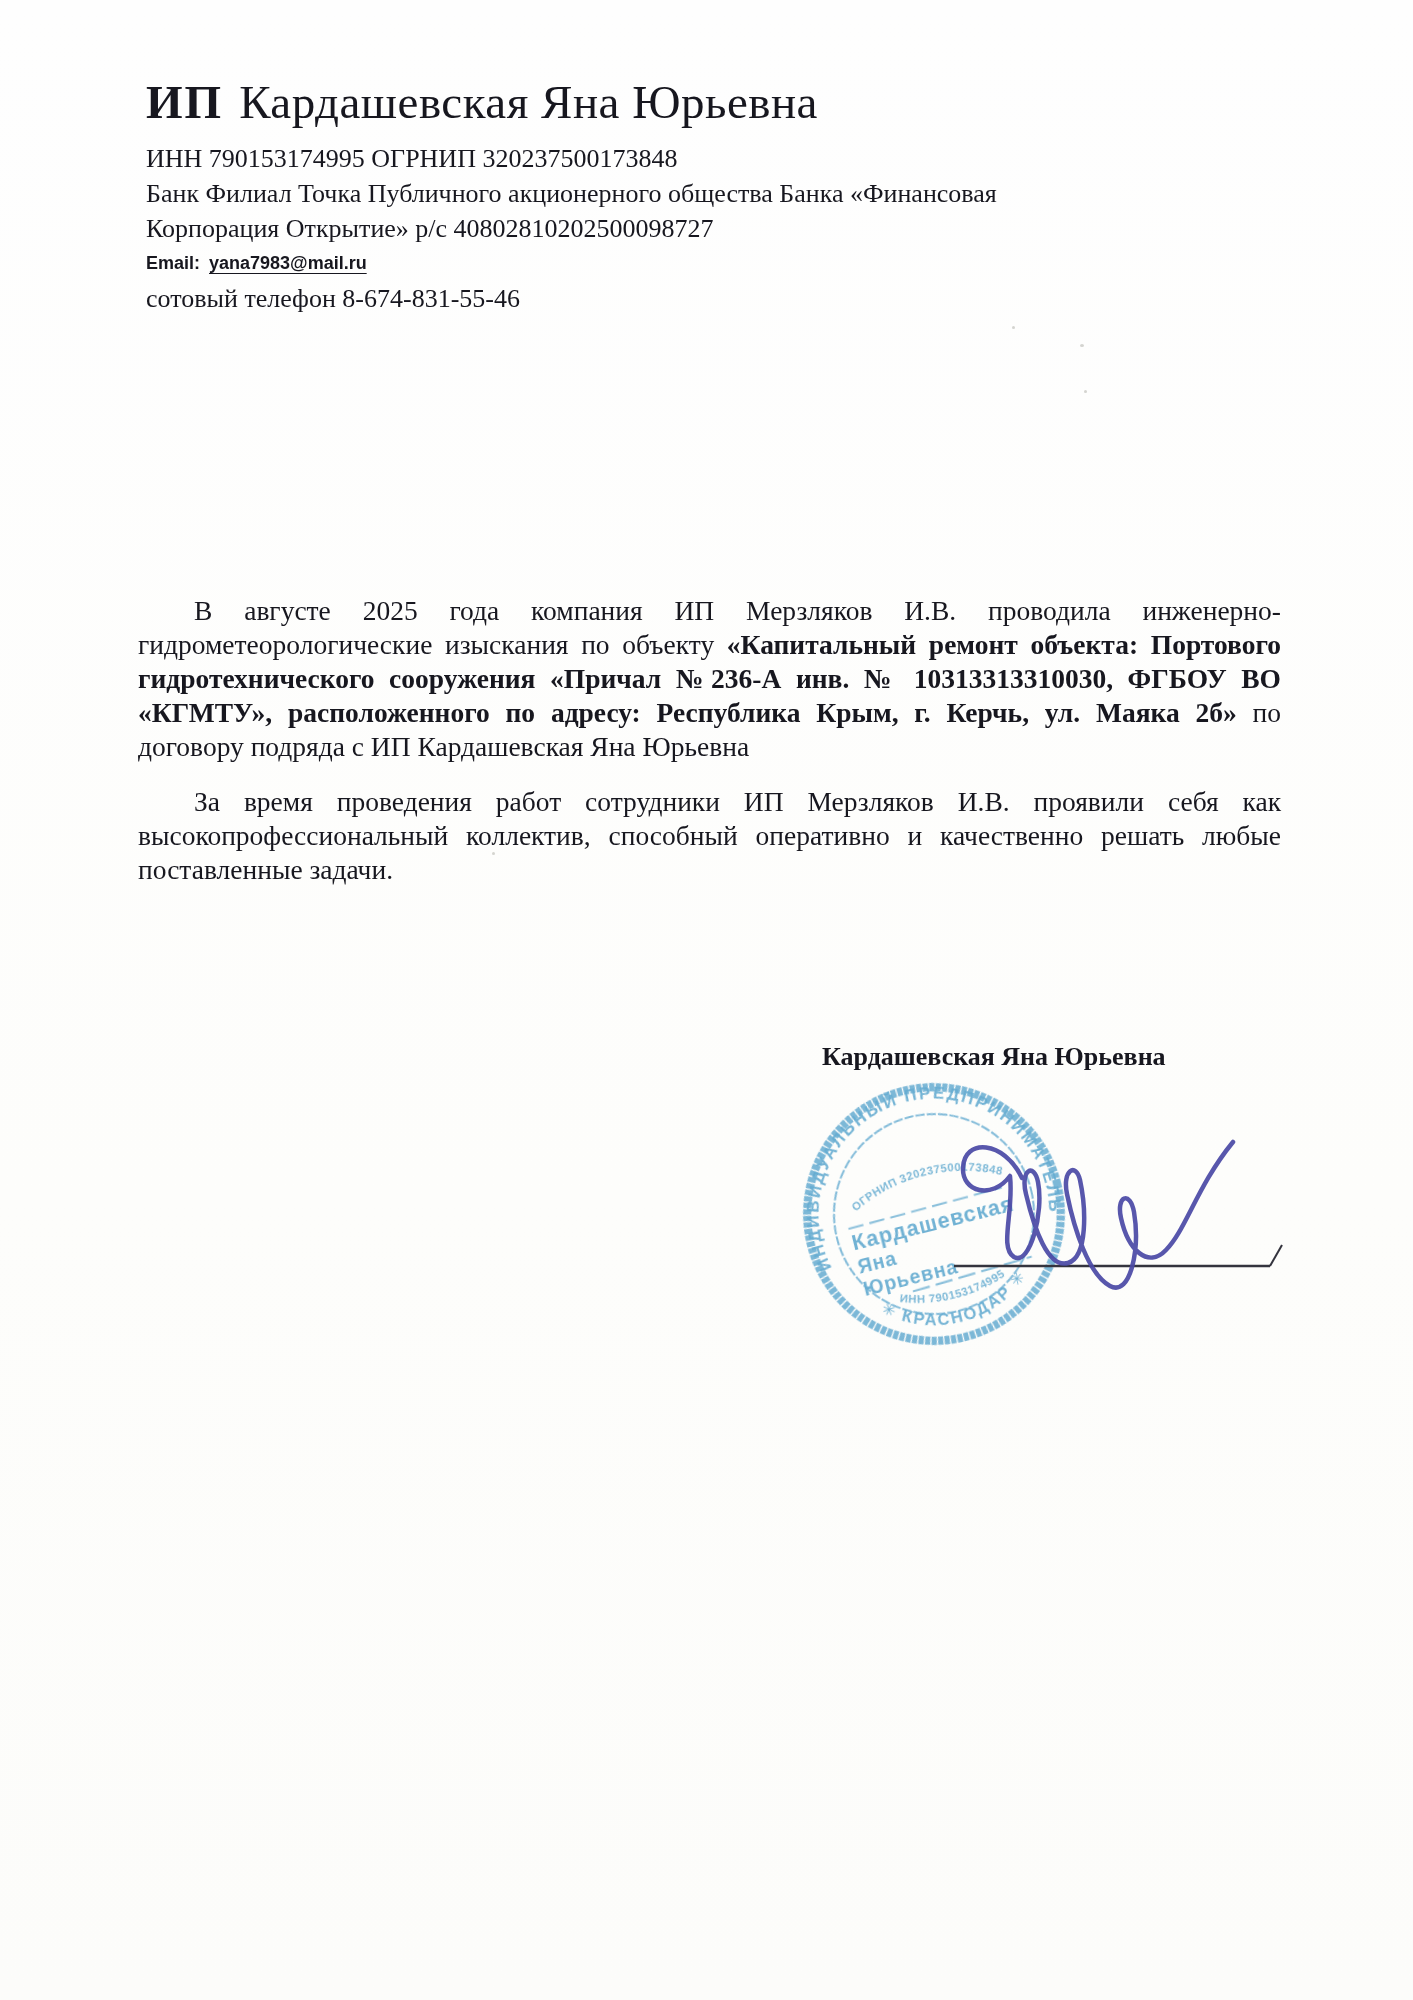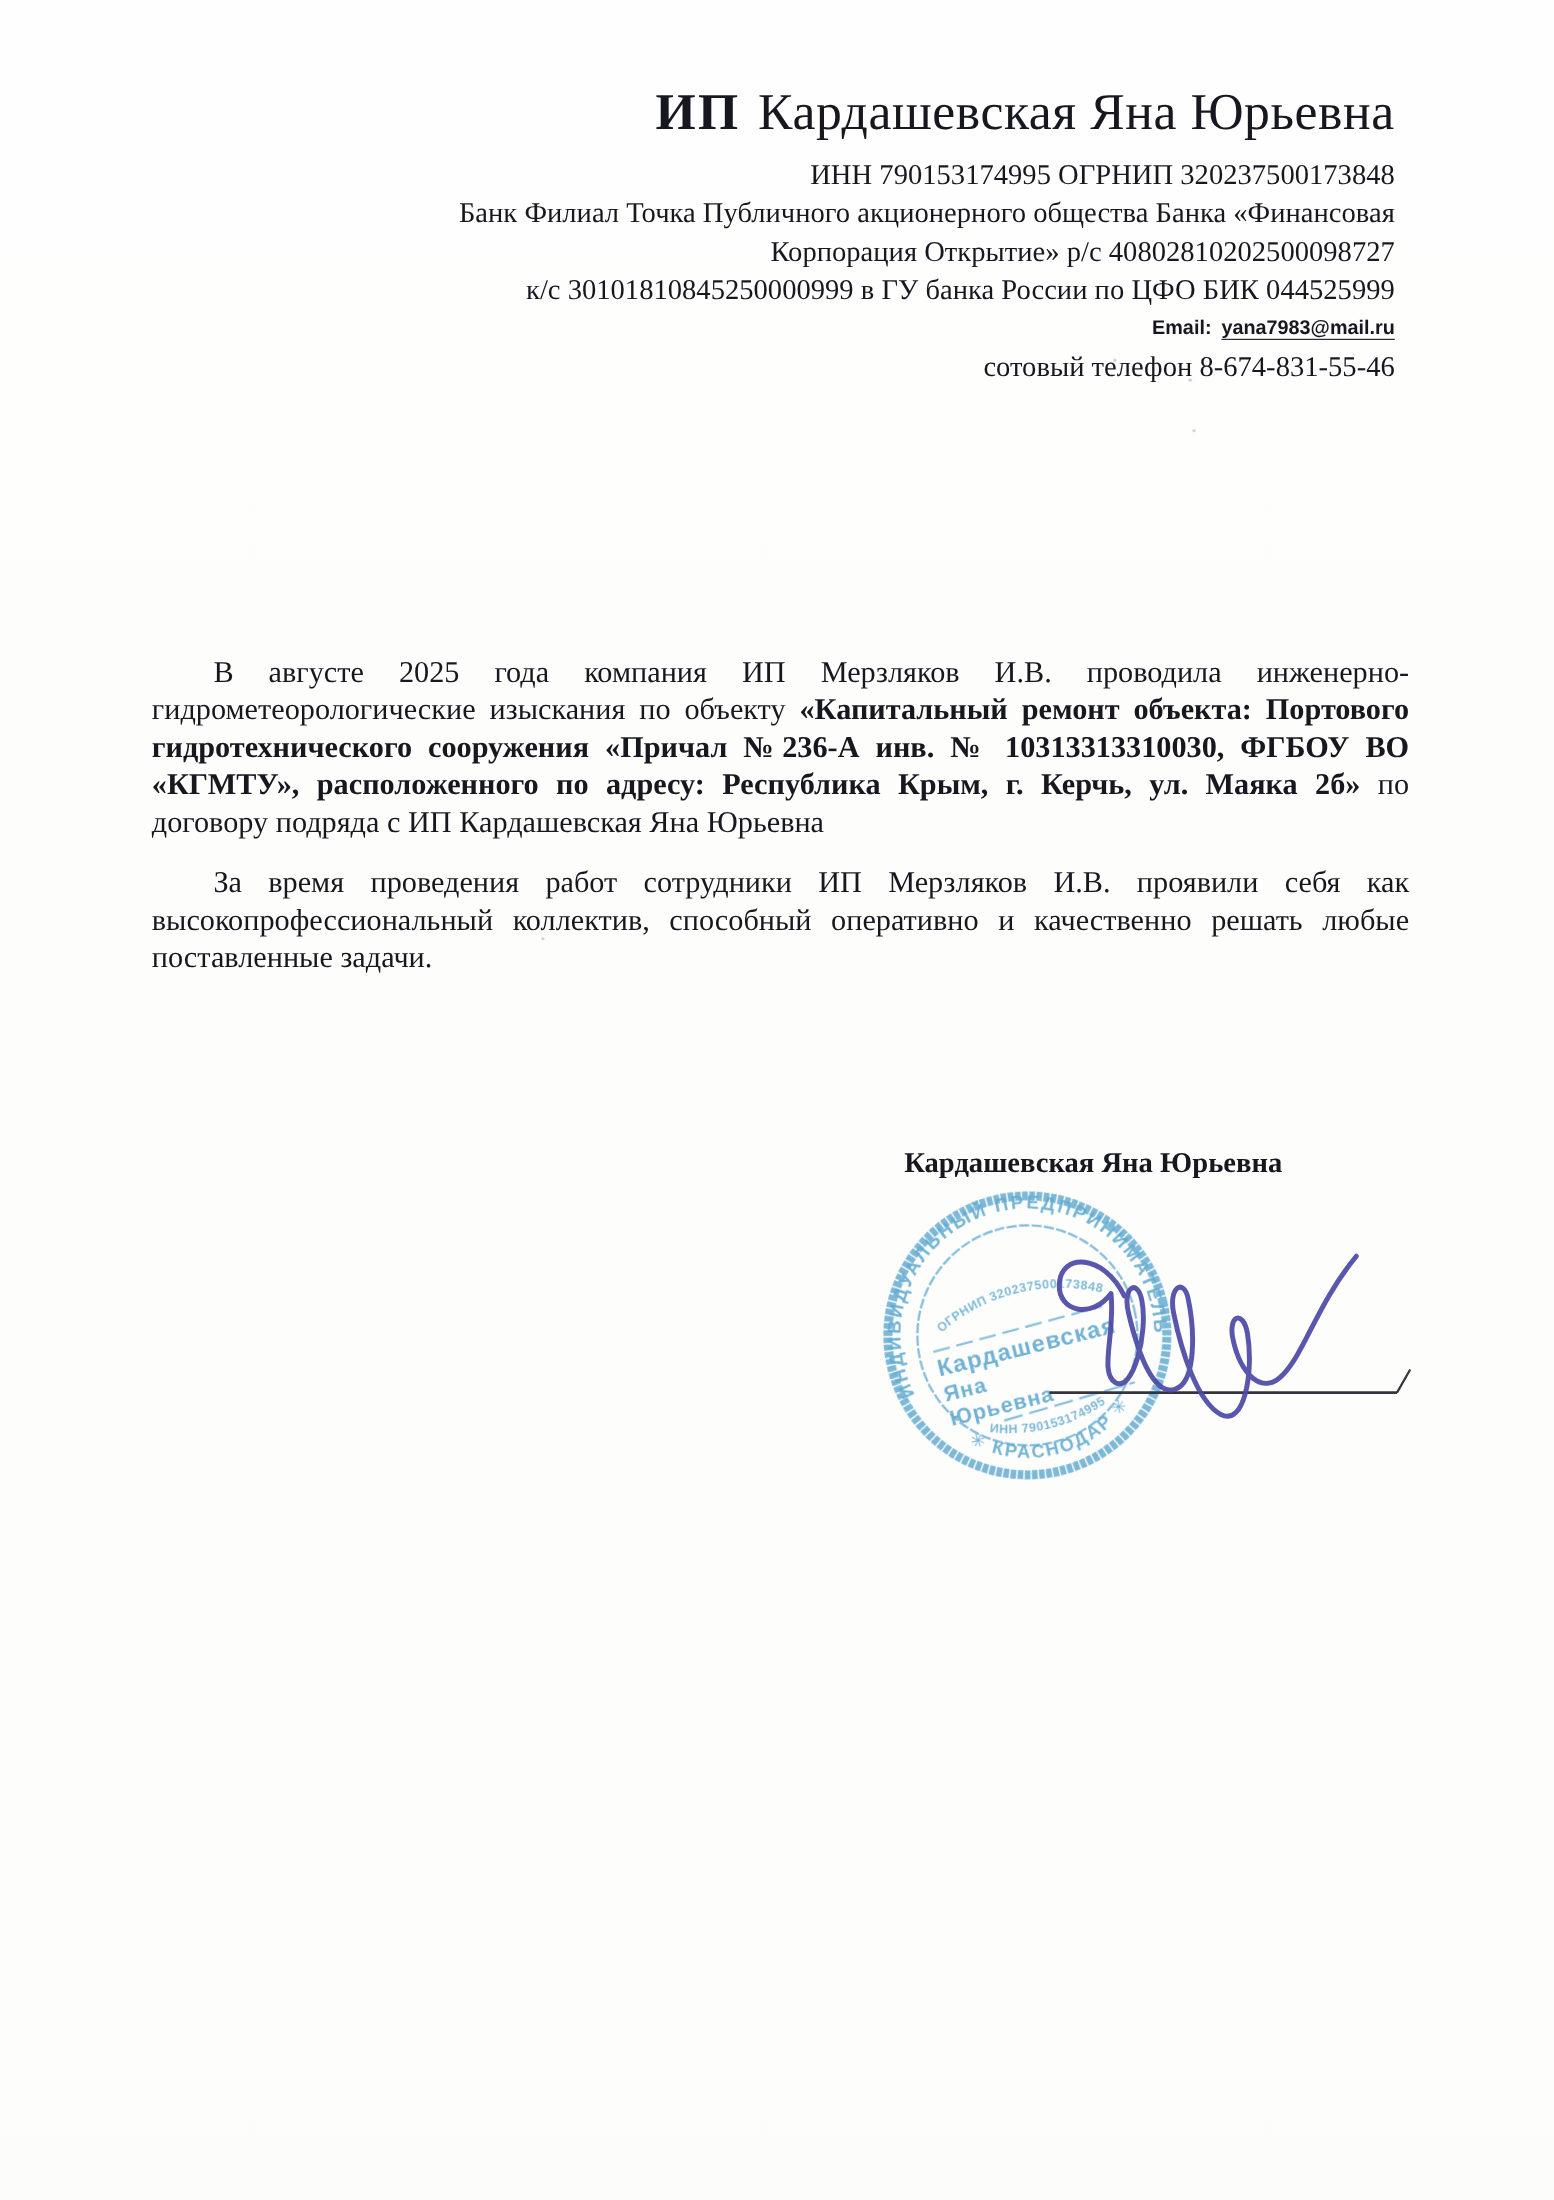--- a/index.html
+++ b/index.html
@@ -8,21 +8,21 @@
     width:1413px; height:2000px;
     background:#fdfdfc;
     font-family:"Liberation Serif","DejaVu Serif",serif;
     color:#17171f;
     position:relative;
     overflow:hidden;
   }
   .page { position:absolute; inset:0; background:linear-gradient(180deg,#fefefe 0%,#fdfdfb 60%,#fcfcfa 100%); }
 
   
-  .letterhead { position:absolute; top:76px; left:116px; width:1152px; text-align:right; }
+  .letterhead { position:absolute; top:76px; left:146px; width:1152px; text-align:left; }
   .company-title { font-size:47px; line-height:52px; margin-bottom:13px; letter-spacing:0.5px; white-space:nowrap; }
   .company-title .ip { font-weight:bold; letter-spacing:2px; margin-right:16px; }
   .hline { font-weight:normal; font-size:26px; line-height:35px; }
   .email-line { font-family:"Liberation Sans","DejaVu Sans",sans-serif; font-size:18px; font-weight:bold; line-height:35px; }
   .email-line .lbl { margin-right:9px; }
   .email-link { color:#17171f; text-decoration:underline; text-underline-offset:4px; }
 
   
   .addressee { position:absolute; top:446px; left:808px; width:482px; text-align:center; font-weight:bold; font-size:26px; line-height:26px; }
   .addressee .a1 { margin-bottom:26px; }
@@ -52,21 +52,20 @@
 
 <div class="page">
 
   <header class="letterhead">
     <div class="company-title">
       <span class="ip">ИП</span><span>Кардашевская Яна Юрьевна</span>
     </div>
     <div class="hline">ИНН 790153174995 ОГРНИП 320237500173848</div>
     <div class="hline">Банк Филиал Точка Публичного акционерного общества Банка «Финансовая</div>
     <div class="hline">Корпорация Открытие» р/с 40802810202500098727</div>
-    <div class="hline">к/с 30101810845250000999 в ГУ банка России по ЦФО БИК 044525999</div>
     <div class="email-line">
       <span class="lbl">Email:</span><span class="email-link">yana7983@mail.ru</span>
     </div>
     <div class="hline">сотовый телефон 8-674-831-55-46</div>
   </header>
 
 
   <div class="body-text">
     <p class="p1"><span>В августе 2025 года компания ИП Мерзляков И.В. проводила инженерно-гидрометеорологические изыскания по объекту </span><b>«Капитальный ремонт объекта: Портового гидротехнического сооружения «Причал №236-А инв. № 10313313310030, ФГБОУ ВО «КГМТУ», расположенного по адресу: Республика Крым, г. Керчь, ул. Маяка 2б»</b><span> по договору подряда с ИП Кардашевская Яна Юрьевна</span></p>
     <p class="p3">За время проведения работ сотрудники ИП Мерзляков И.В. проявили себя как высокопрофессиональный коллектив, способный оперативно и качественно решать любые поставленные задачи.</p>

